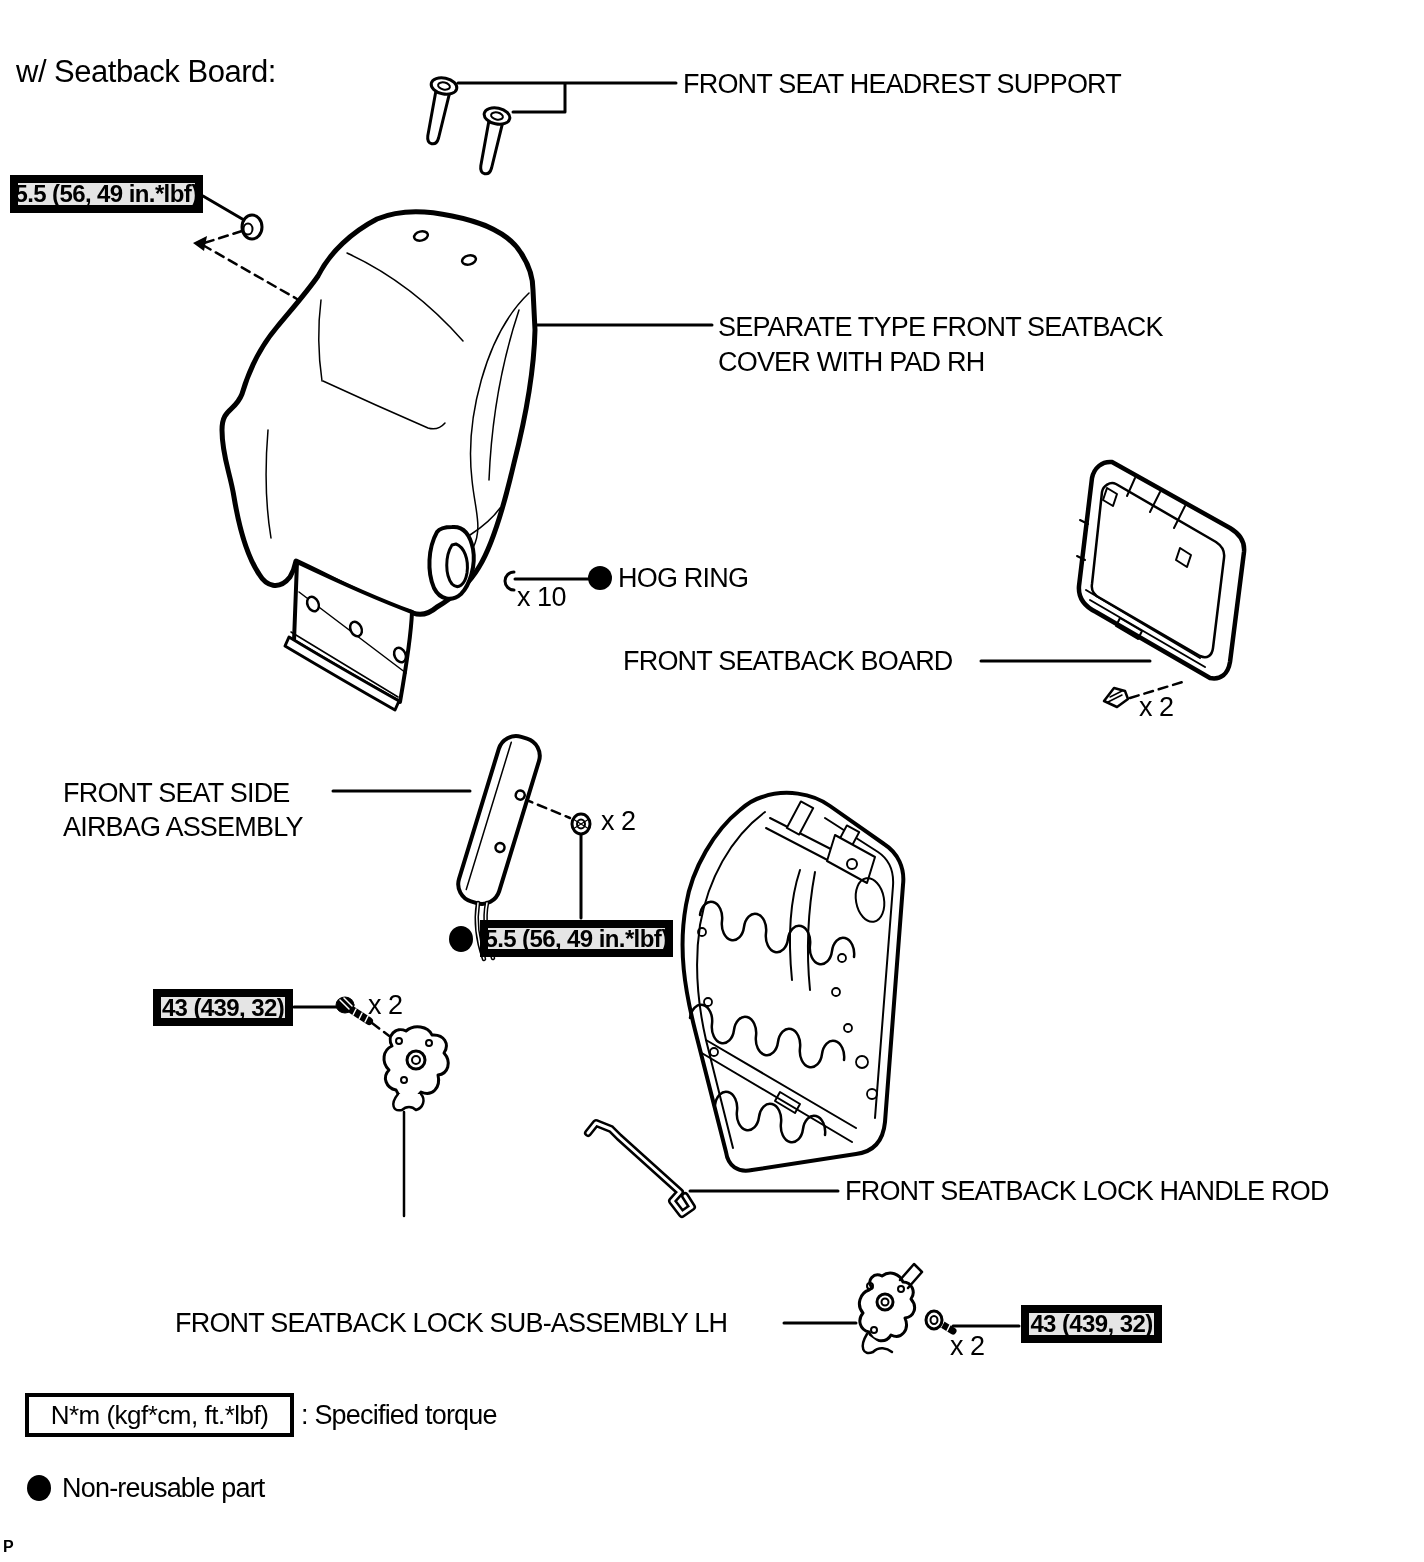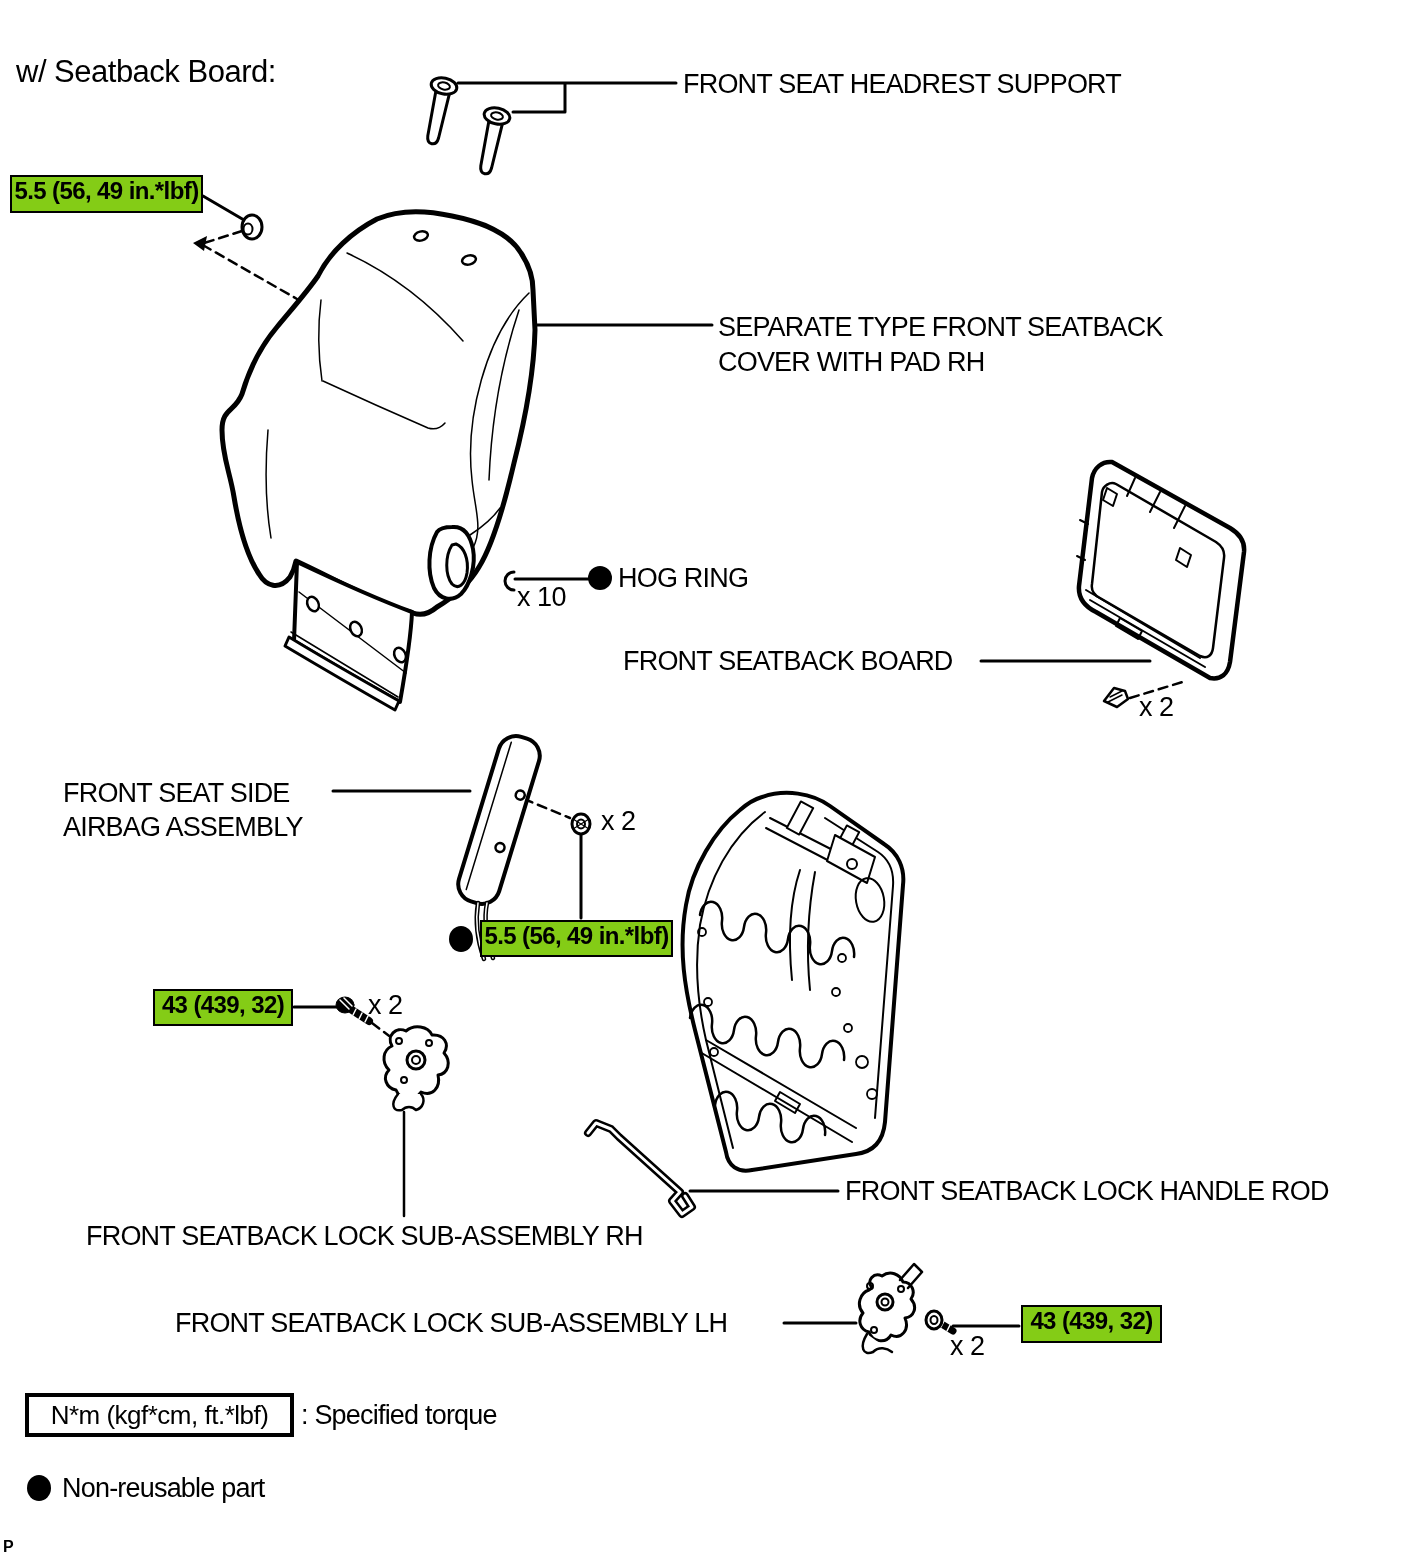--- a/index.html
+++ b/index.html
@@ -3,22 +3,22 @@
 <meta charset="utf-8">
 <style>
   html,body{margin:0;padding:0;background:#fff;}
   #page{position:relative;width:1424px;height:1562px;background:#fff;overflow:hidden;
         font-family:"Liberation Sans",sans-serif;color:#000;}
   #art{position:absolute;left:0;top:0;width:1424px;height:1562px;}
   .abs{position:absolute;white-space:nowrap;}
   .title{font-size:31px;letter-spacing:-0.5px;}
   .lbl{font-size:27px;letter-spacing:-0.8px;}
   .cnt{font-size:27px;letter-spacing:-0.5px;}
-  .tbox{border:2px solid #000000;display:flex;justify-content:center;
-        font-weight:bold;font-size:24px;letter-spacing:-0.6px;background:#84cc16;box-sizing:border-box;}
+  .tbox{border:8px solid #000000;display:flex;align-items:center;justify-content:center;
+        font-weight:bold;font-size:24px;letter-spacing:-0.6px;background:#e5e5e5;box-sizing:border-box;}
   .lgbox{border:4px solid #000;display:flex;align-items:center;justify-content:center;
         font-size:26px;letter-spacing:-0.5px;background:#fff;box-sizing:border-box;}
   .pmark{font-size:16px;font-weight:bold;}
 </style>
 </head>
 <body>
 
 <div id="page">
 
   <svg id="art" viewBox="0 0 1424 1562" fill="none" stroke="#000" stroke-linecap="round" stroke-linejoin="round">
@@ -260,21 +260,20 @@
 
   <div class="abs tbox" style="left:480px;top:920px;width:193px;height:37px;">
     <span>5.5 (56, 49 in.*lbf)</span>
   </div>
 
   <div class="abs tbox" style="left:153px;top:989px;width:140px;height:37px;">
     <span>43 (439, 32)</span>
   </div>
   <div class="abs cnt" style="left:368px;top:990px;">x 2</div>
 
-  <div class="abs lbl" style="left:86px;top:1221px;">FRONT SEATBACK LOCK SUB-ASSEMBLY RH</div>
   <div class="abs lbl" style="left:845px;top:1176px;">FRONT SEATBACK LOCK HANDLE ROD</div>
 
   <div class="abs lbl" style="left:175px;top:1308px;">FRONT SEATBACK LOCK SUB-ASSEMBLY LH</div>
   <div class="abs cnt" style="left:950px;top:1331px;">x 2</div>
 
   <div class="abs tbox" style="left:1021px;top:1305px;width:141px;height:38px;">
     <span>43 (439, 32)</span>
   </div>
 
   <div class="abs lgbox" style="left:25px;top:1393px;width:269px;height:44px;">

